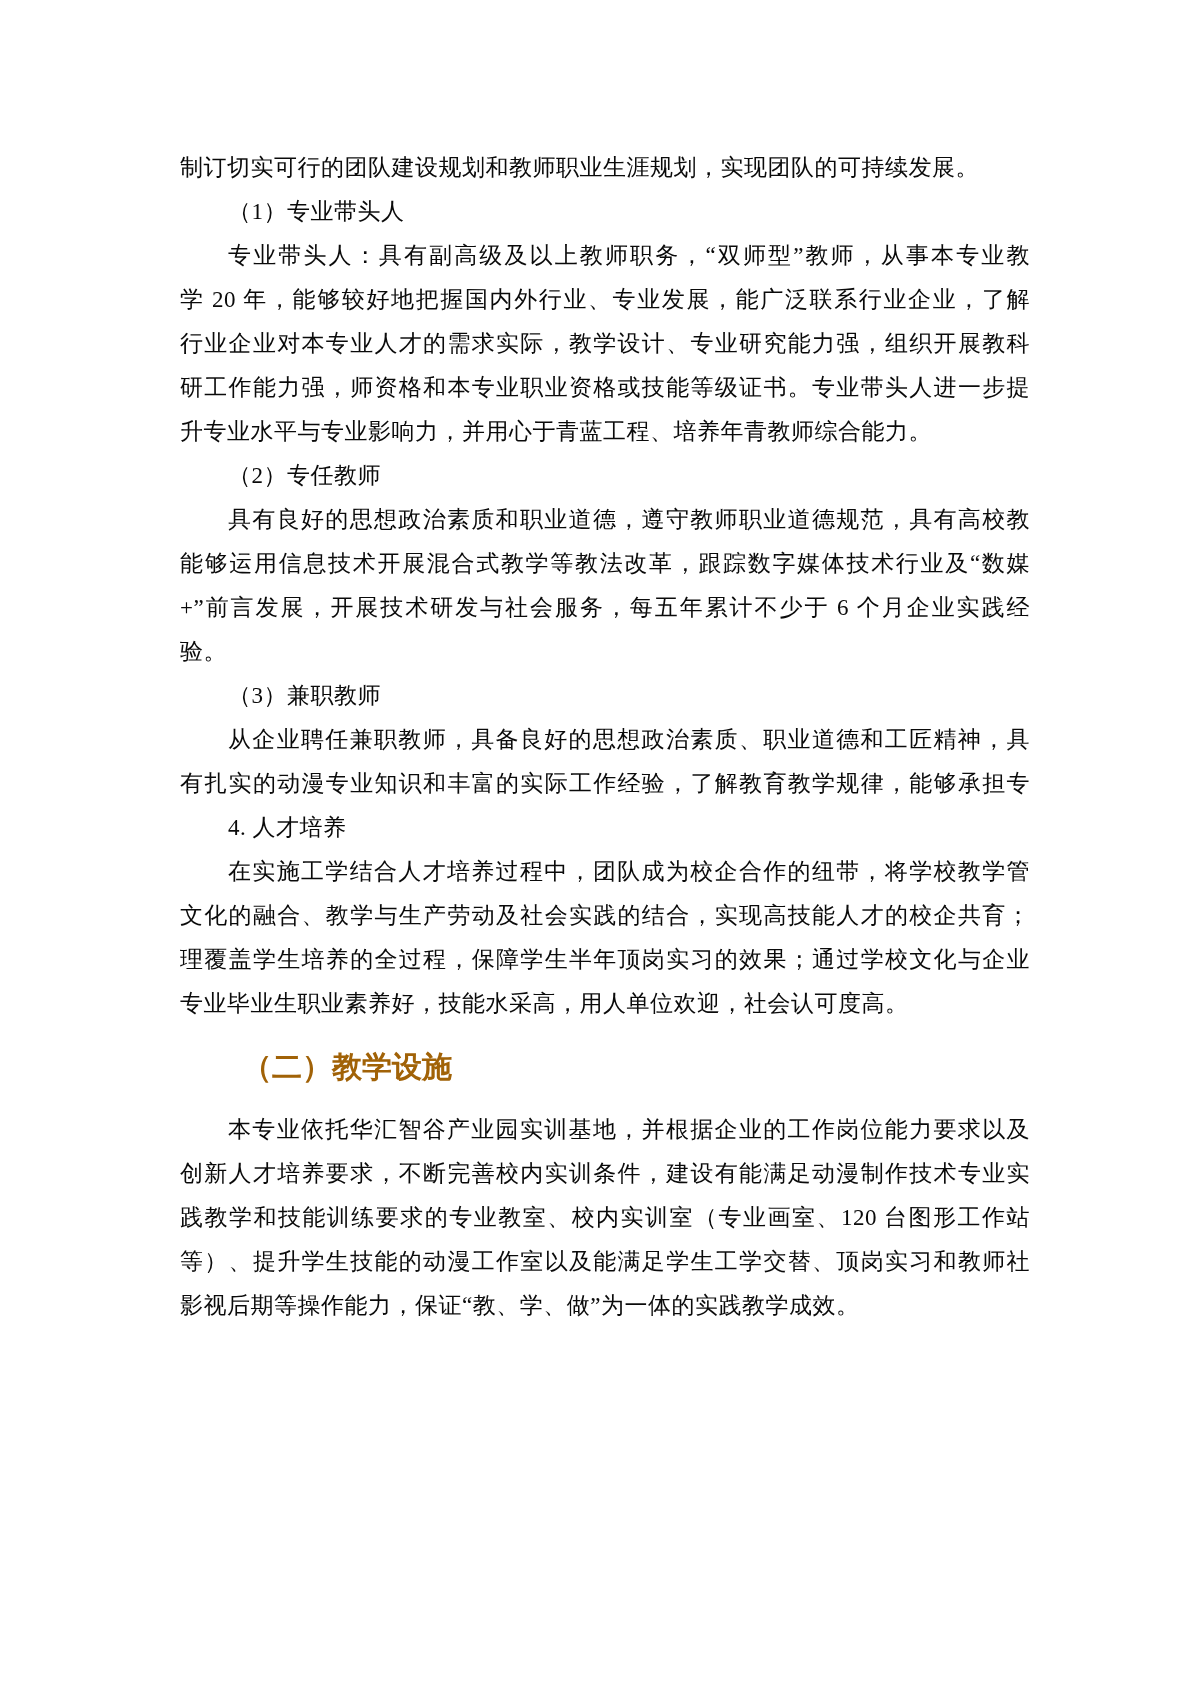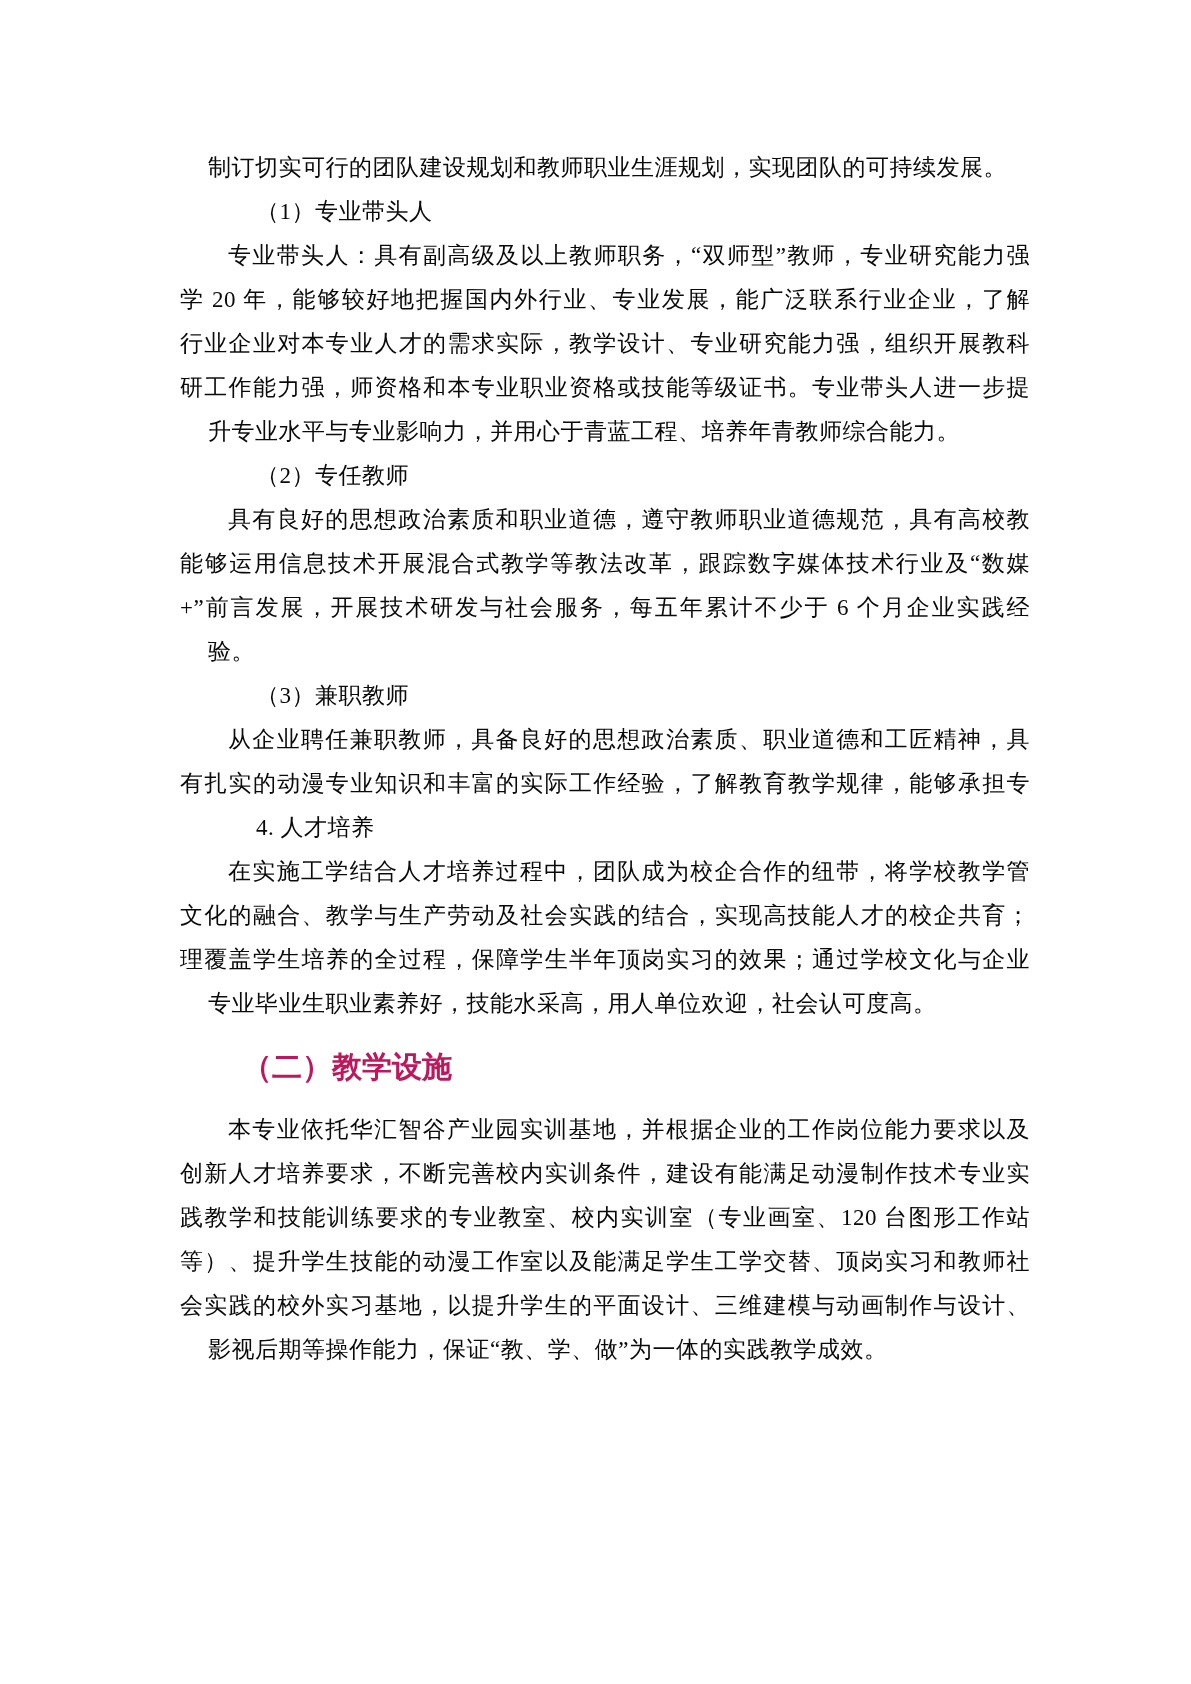--- a/index.html
+++ b/index.html
@@ -30,43 +30,42 @@
     text-align: justify;
     text-align-last: justify;
     white-space: normal;
     overflow: hidden;
   }
   .line.indent {
     padding-left: 48px;
   }
   .line.end {
     text-align-last: left;
-    margin-left: 28px;
   }
   .section-heading {
     height: 82px;
     line-height: 82px;
     padding-left: 62px;
     font-size: 30px;
     font-weight: 700;
-    color: #be185d;
+    color: #a16207;
     font-family: "Liberation Sans", "DejaVu Sans", sans-serif;
     text-align: left;
     text-align-last: left;
   }
 </style>
 </head>
 <body>
 
 <div class="page">
   <div class="text-block">
 
     <div class="line end">制订切实可行的团队建设规划和教师职业生涯规划，实现团队的可持续发展。</div>
     <div class="line indent end">（1）专业带头人</div>
-    <div class="line indent">专业带头人：具有副高级及以上教师职务，“双师型”教师，专业研究能力强</div>
+    <div class="line indent">专业带头人：具有副高级及以上教师职务，“双师型”教师，从事本专业教</div>
     <div class="line">学 20 年，能够较好地把握国内外行业、专业发展，能广泛联系行业企业，了解</div>
     <div class="line">行业企业对本专业人才的需求实际，教学设计、专业研究能力强，组织开展教科</div>
     <div class="line">研工作能力强，师资格和本专业职业资格或技能等级证书。专业带头人进一步提</div>
     <div class="line end">升专业水平与专业影响力，并用心于青蓝工程、培养年青教师综合能力。</div>
     <div class="line indent end">（2）专任教师</div>
     <div class="line indent">具有良好的思想政治素质和职业道德，遵守教师职业道德规范，具有高校教</div>
     <div class="line">能够运用信息技术开展混合式教学等教法改革，跟踪数字媒体技术行业及“数媒</div>
     <div class="line">+”前言发展，开展技术研发与社会服务，每五年累计不少于 6 个月企业实践经</div>
     <div class="line end">验。</div>
     <div class="line indent end">（3）兼职教师</div>
@@ -77,17 +76,16 @@
     <div class="line">文化的融合、教学与生产劳动及社会实践的结合，实现高技能人才的校企共育；</div>
     <div class="line">理覆盖学生培养的全过程，保障学生半年顶岗实习的效果；通过学校文化与企业</div>
     <div class="line end">专业毕业生职业素养好，技能水采高，用人单位欢迎，社会认可度高。</div>
 
     <div class="section-heading">（二）教学设施</div>
 
     <div class="line indent">本专业依托华汇智谷产业园实训基地，并根据企业的工作岗位能力要求以及</div>
     <div class="line">创新人才培养要求，不断完善校内实训条件，建设有能满足动漫制作技术专业实</div>
     <div class="line">践教学和技能训练要求的专业教室、校内实训室（专业画室、120 台图形工作站</div>
     <div class="line">等）、提升学生技能的动漫工作室以及能满足学生工学交替、顶岗实习和教师社</div>
-    <div class="line">会实践的校外实习基地，以提升学生的平面设计、三维建模与动画制作与设计、</div>
     <div class="line end">影视后期等操作能力，保证“教、学、做”为一体的实践教学成效。</div>
 
   </div>
 </div>
 
 </body></html>

